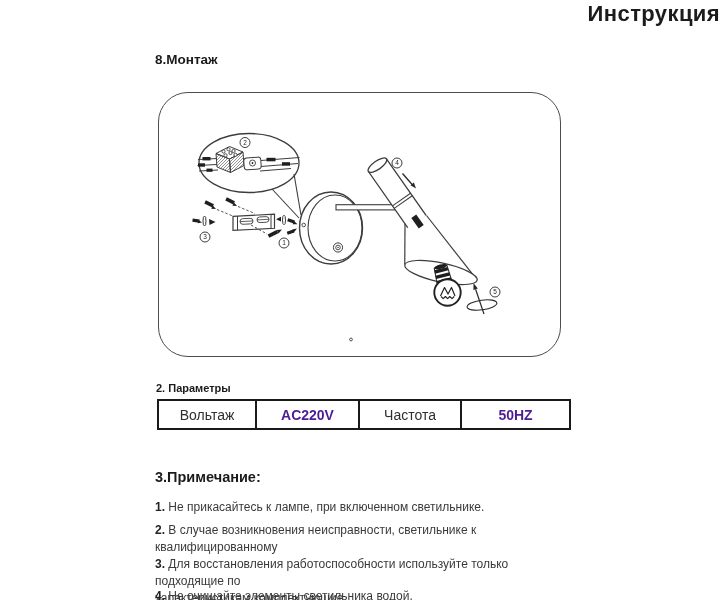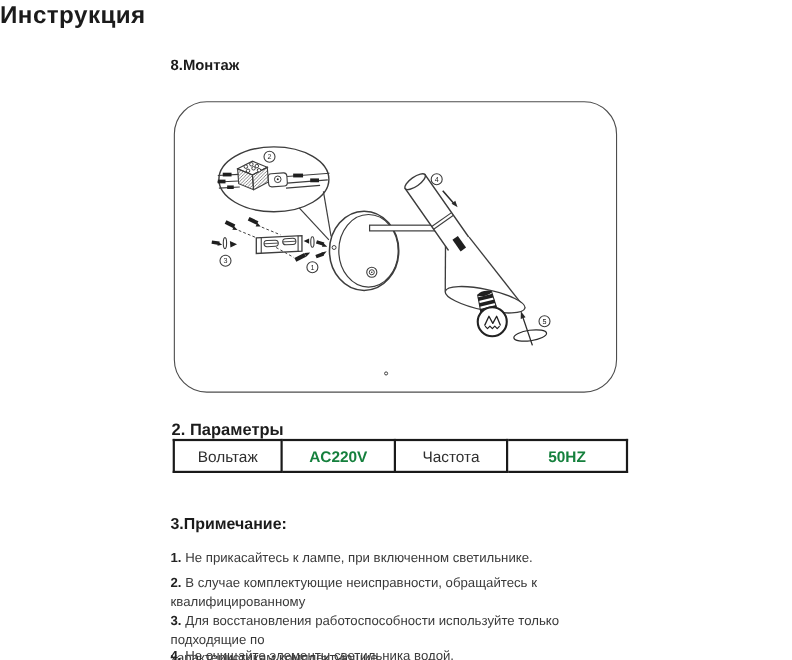--- a/index.html
+++ b/index.html
@@ -1,35 +1,35 @@
 <!DOCTYPE html>
 <html><head>
 <meta charset="utf-8">
 <style>
   html,body{margin:0;padding:0;background:#fff;}
   .page{position:relative;width:720px;height:600px;background:#fff;overflow:hidden;
         font-family:"Liberation Sans",sans-serif;color:#1c1c1c;}
-  .title{position:absolute;top:1px;left:0;right:0;text-align:left;
+  .title{position:absolute;top:1px;left:0;right:0;text-align:right;
          font-size:22px;font-weight:bold;color:#1b1b1b;letter-spacing:.4px;}
   .model-line{position:absolute;top:32px;left:0;right:0;text-align:center;font-size:15px;}
   .model-label{font-weight:bold;color:#1b1b1b;}
   .model-value{color:#4f4f4f;margin-left:10px;letter-spacing:1.4px;font-size:14.5px;}
   .sec{position:absolute;font-weight:bold;color:#1b1b1b;}
   .sec1{top:52px;left:155px;font-size:13.5px;}
-  .sec2{top:382px;left:156px;font-size:15px;}
+  .sec2{top:382px;left:156px;font-size:11px;}
   .sec3{top:469px;left:155px;font-size:14.5px;}
   .frame{position:absolute;left:158px;top:92px;width:401px;height:263px;
          border:1.6px solid #4d4d4d;border-radius:30px;}
   .frame svg{position:absolute;left:0;top:0;width:100%;height:100%;}
   .ptable{position:absolute;left:157px;top:399px;border-collapse:collapse;table-layout:fixed;}
   .ptable td{border:2px solid #1a1a1a;text-align:center;vertical-align:middle;
              font-size:13.5px;color:#2e2e2e;padding:0;}
   .ptable tr:first-child td{height:24px;}
   .ptable tr:last-child td{height:27px;font-size:14px;}
-  .ptable td.val{font-weight:bold;color:#15803d;font-size:14px;}
+  .ptable td.val{font-weight:bold;color:#4c1d95;font-size:14px;}
   .note{position:absolute;left:155px;width:420px;font-size:12px;color:#3a3a3a;line-height:17px;}
   .note b{color:#232323;}
   svg text.badge{font-size:6.5px;fill:#1f1f1f;font-family:"Liberation Sans",sans-serif;}
 </style>
 </head>
 <body>
 
 <div class="page">
 
   <div class="title">Инструкция</div>
@@ -213,21 +213,21 @@
     </tr>
   </tbody>
     </table>
 
   <div class="sec sec3">3.Примечание:</div>
 
   <div class="note" style="top:499px">
     <div><b>1.</b> <span>Не прикасайтесь к лампе, при включенном светильнике.</span></div>
   </div>
   <div class="note" style="top:522px">
-    <div><b>2.</b> <span>В случае комплектующие неисправности, обращайтесь к квалифицированному</span></div>
+    <div><b>2.</b> <span>В случае возникновения неисправности, светильнике к квалифицированному</span></div>
   </div>
   <div class="note" style="top:556px">
     <div><b>3.</b> <span>Для восстановления работоспособности используйте только подходящие по</span></div>
     <div><span>характеристикам комплектующие</span></div>
   </div>
   <div class="note" style="top:588px">
     <div><b>4.</b> <span>Не очищайте элементы светильника водой.</span></div>
   </div>
 
 </div>

